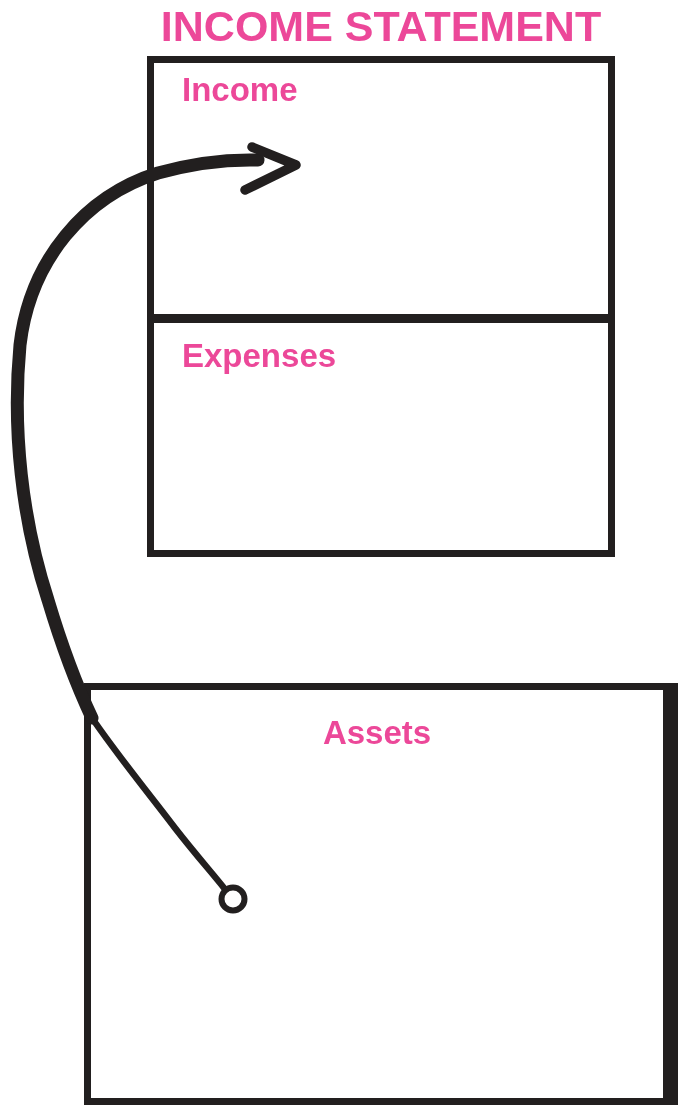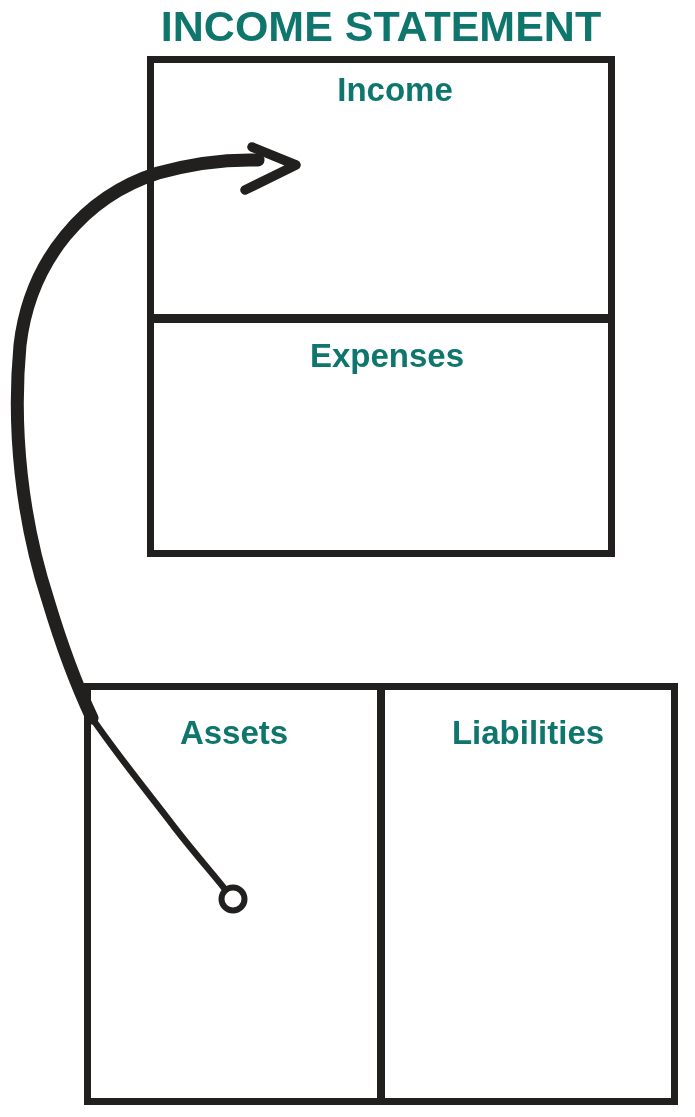--- a/index.html
+++ b/index.html
@@ -6,21 +6,21 @@
     margin: 0;
     padding: 0;
     background: #ffffff;
   }
   .canvas {
     position: relative;
     width: 695px;
     height: 1117px;
     background: #ffffff;
     font-family: "Liberation Sans", "DejaVu Sans", sans-serif;
-    color: #0f766e;
+    color: #ec4899;
     overflow: hidden;
   }
   .diagram-title {
     position: absolute;
     font-size: 43px;
     font-weight: bold;
     line-height: 1;
     text-align: center;
     letter-spacing: 0px;
     white-space: nowrap;
@@ -31,21 +31,21 @@
   .is-box {
     position: absolute;
     left: 147px;
     top: 56px;
     width: 468px;
     height: 501px;
     border: 7px solid #221f1f;
     box-sizing: border-box;
     background: #ffffff;
   }
-  .is-row { box-sizing: border-box; text-align: center; }
+  .is-row { box-sizing: border-box; }
   .is-row.income   { height: 250px; border-bottom: 9px solid #221f1f; }
   .is-row.expenses { height: 237px; }
 
   .section-label {
     display: block;
     font-size: 33px;
     font-weight: bold;
     line-height: 1;
     white-space: nowrap;
   }
@@ -100,23 +100,20 @@
       <span class="section-label">Expenses</span>
     </div>
   </div>
 
 
   <div class="bs-box">
     <div class="bs-col">
       <span class="section-label">Assets</span>
     </div>
     <div class="bs-divider"></div>
-    <div class="bs-col">
-      <span class="section-label">Liabilities</span>
-    </div>
   </div>
 
   <svg class="arrow-overlay" viewBox="0 0 695 1117" xmlns="http://www.w3.org/2000/svg">
 
     <path d="M258 160 C220 159 190 164 158 173
              C85 196 30 260 20 345
              C12 430 22 520 48 600
              C60 640 75 682 92 718" fill="none" stroke="#221f1f" stroke-width="13" stroke-linecap="round"></path>
 
     <path d="M92 718 C118 756 150 795 175 828

